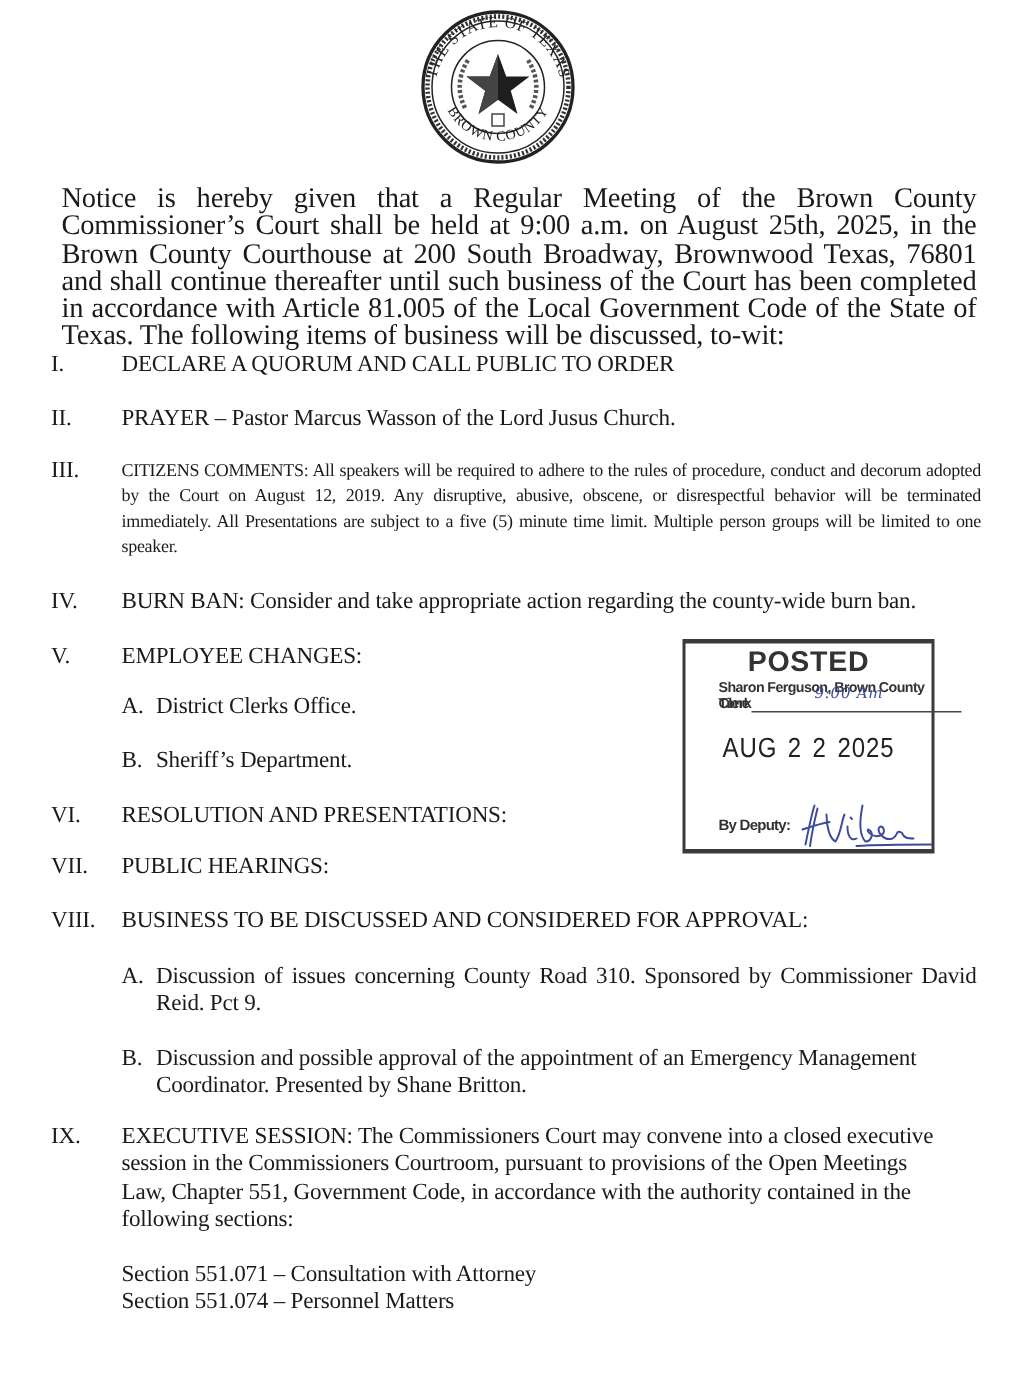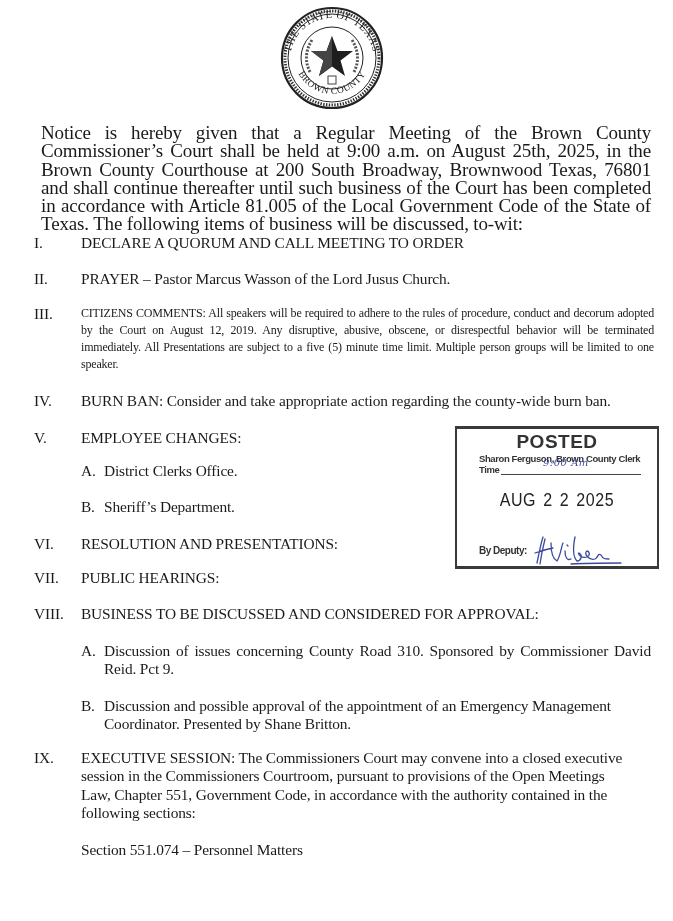--- a/index.html
+++ b/index.html
@@ -75,21 +75,21 @@
       top: 841px;
       font-size: 15.4px;
       line-height: 18.3px;
       letter-spacing: -0.15px;
     }
     
     .stamp {
       position: absolute;
       left: 455px;
       top: 426px;
-      width: 204px;
+      width: 168px;
       height: 143px;
       border: 2px solid #3a3a3a;
       border-top-width: 3px;
       border-bottom-width: 3px;
       box-sizing: border-box;
       font-family: "Liberation Sans", "DejaVu Sans", sans-serif;
       color: #222;
     }
     .stamp .posted {
       position: absolute;
@@ -192,21 +192,21 @@
     <polygon points="58,30 63.5,45 79,45 66.5,54.5 71,70 58,60.5 45,70 49.5,54.5 37,45 52.5,45" fill="#1e1e1e"></polygon>
     <polygon points="58,30 58,60.5 45,70 49.5,54.5 37,45 52.5,45" fill="#444"></polygon>
     <rect x="54" y="70" width="8" height="8" fill="none" stroke="#444" stroke-width="1"></rect>
   </svg>
 </div>
 
 <div class="intro justify">Notice is hereby given that a Regular Meeting of the Brown County Commissioner’s Court shall be held at 9:00 a.m. on August 25th, 2025, in the Brown County Courthouse at 200 South Broadway, Brownwood Texas, 76801 and shall continue thereafter until such business of the Court has been completed in accordance with Article 81.005 of the Local Government Code of the State of Texas. The following items of business will be discussed, to-wit:</div>
 
 <div class="item" style="top:234px">
   <span class="num">I.</span>
-  <div class="body">DECLARE A QUORUM AND CALL MEETING TO ORDER</div>
+  <div class="body">DECLARE A QUORUM AND CALL PUBLIC TO ORDER</div>
 </div>
 
 <div class="item" style="top:270px">
   <span class="num">II.</span>
   <div class="body">PRAYER – Pastor Marcus Wasson of the Lord Jusus Church.</div>
 </div>
 
 <div class="item" style="top:305px">
   <span class="num">III.</span>
   <div class="body small justify" style="line-height:17px">CITIZENS COMMENTS: All speakers will be required to adhere to the rules of procedure, conduct and decorum adopted by the Court on August 12, 2019. Any disruptive, abusive, obscene, or disrespectful behavior will be terminated immediately. All Presentations are subject to a five (5) minute time limit. Multiple person groups will be limited to one speaker.</div>
@@ -251,20 +251,21 @@
 <div class="sub" style="top:697px; width:570px">
   <span class="letter">B.</span>
   <div class="text">Discussion and possible approval of the appointment of an Emergency Management Coordinator. Presented by Shane Britton.</div>
 </div>
 
 <div class="item" style="top:749px; width:600px">
   <span class="num">IX.</span>
   <div class="body">EXECUTIVE SESSION: The Commissioners Court may convene into a closed executive session in the Commissioners Courtroom, pursuant to provisions of the Open Meetings Law, Chapter 551, Government Code, in accordance with the authority contained in the following sections:</div>
 </div>
 <div class="sections">
+  <div>Section 551.071 – Consultation with Attorney</div>
   <div>Section 551.074 – Personnel Matters</div>
 </div>
 
 <div class="stamp">
   <div class="posted">POSTED</div>
   <div class="clerk">Sharon Ferguson, Brown County Clerk</div>
   <div class="time-label">Time</div>
   <div class="time-line"></div>
   <div class="time-value">9:00 Am</div>
   <div class="date">AUG 2 2  2025</div>

